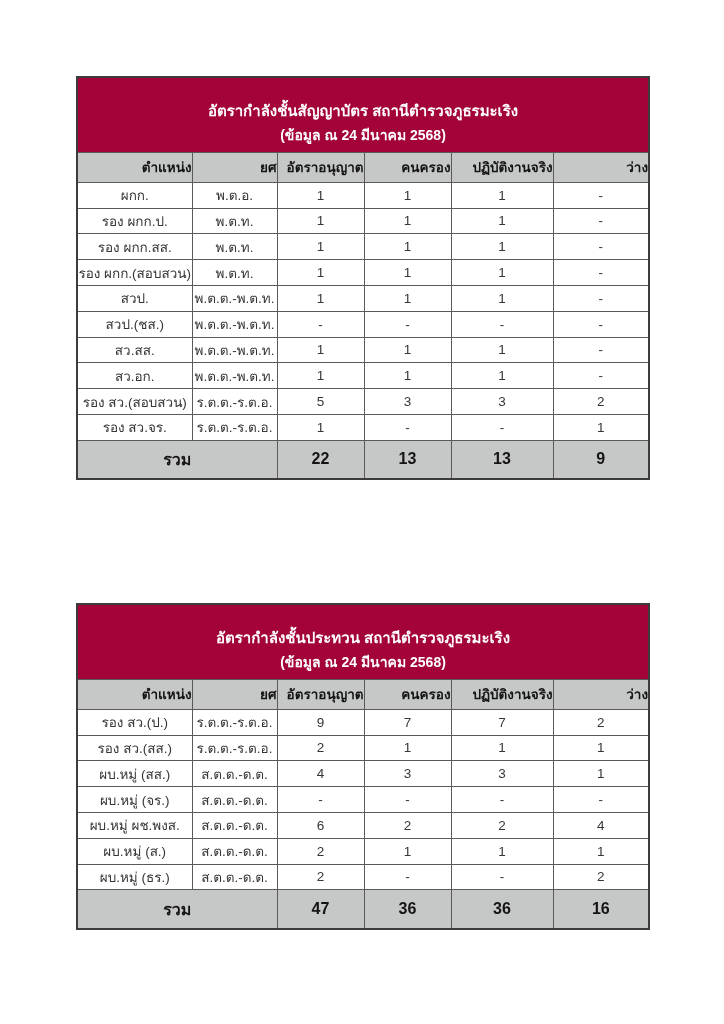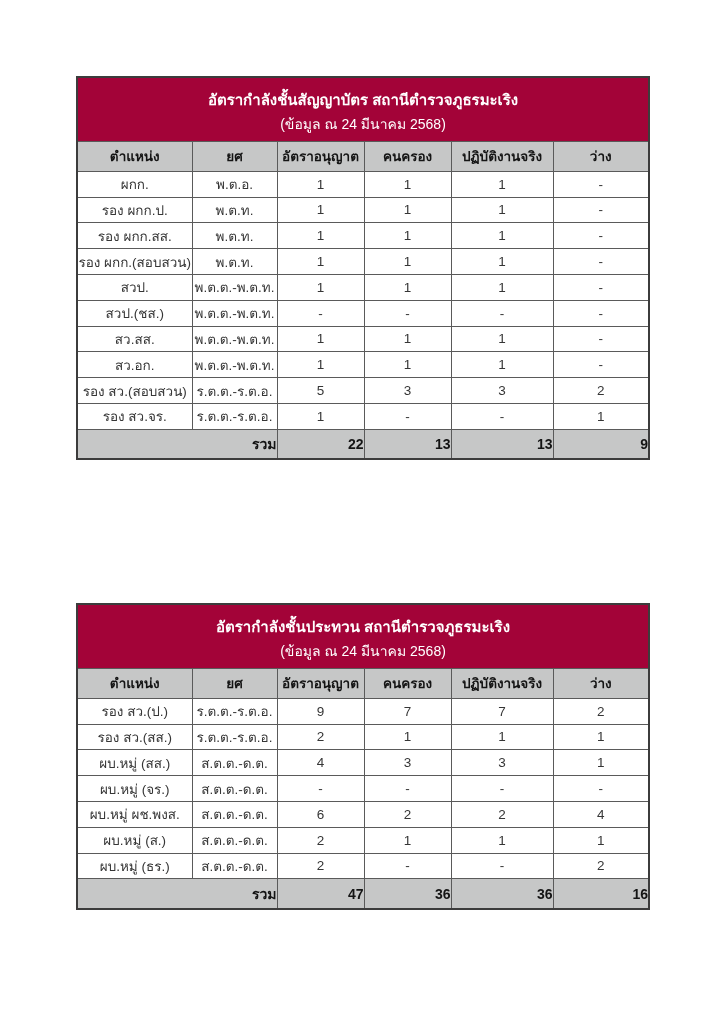--- a/index.html
+++ b/index.html
@@ -36,53 +36,53 @@
     border:1px solid var(--border-inner);
     text-align:center;
     vertical-align:middle;
     overflow:hidden;
     white-space:nowrap;
   }
   .band-cell{
     background:var(--header-band);
     color:var(--header-band-text);
     height:60px;
-    padding:8px 2px 6px 2px;
+    padding:19px 2px 6px 2px;
     border:1px solid var(--border-outer);
   }
   .band-title{
     font-size:15px;
     font-weight:bold;
     line-height:1.85;
   }
   .band-subtitle{
     font-size:14px;
-    font-weight:normal;
+    font-weight:bold;
     line-height:1.5;
   }
   .col-header-row th{
     background:var(--column-header-bg);
     height:30px;
     font-size:13.5px;
     font-weight:bold;
     color:var(--strong-text);
+    text-align:right;
   }
   .doc-table tbody td{
     height:25.8px;
     font-size:13.5px;
     color:var(--body-text);
     background:#ffffff;
   }
   .total-row td{
     background:var(--total-row-bg);
-    height:30px;
-    font-size:14px;
+    height:39px;
+    font-size:16px;
     font-weight:bold;
     color:var(--strong-text);
-    text-align:right;
   }
 </style>
 </head>
 <body>
 
 <div class="page">
 
   <table class="doc-table" id="table-0">
     <colgroup>
       <col style="width:115px">

